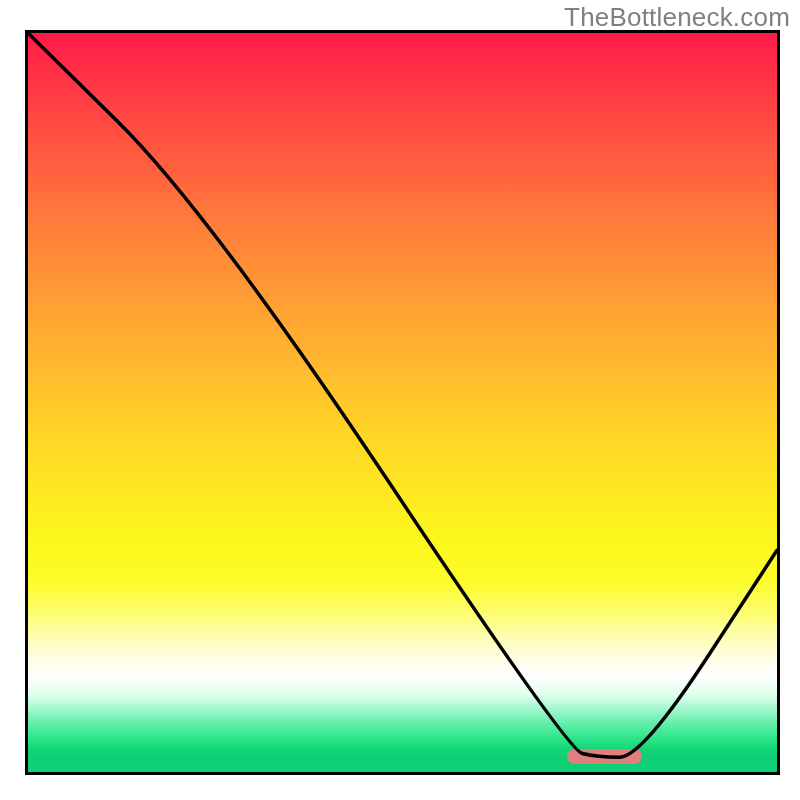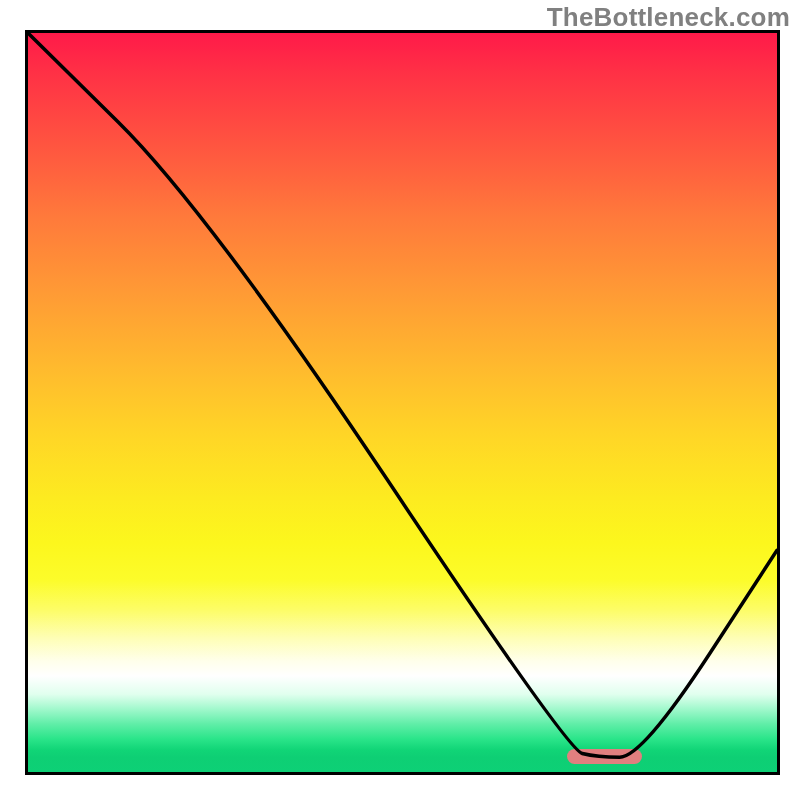--- a/index.html
+++ b/index.html
@@ -14,21 +14,21 @@
   .wrap {
     position: relative;
     width: 800px;
     height: 800px;
   }
   .watermark {
     position: absolute;
     top: 2px;
     right: 10px;
     font-size: 26px;
-    font-weight: bold;
+    font-weight: normal;
     color: #808080;
     letter-spacing: 0.2px;
     z-index: 5;
   }
   .plot {
     position: absolute;
     left: 25px;
     top: 30px;
     width: 755px;
     height: 745px;

